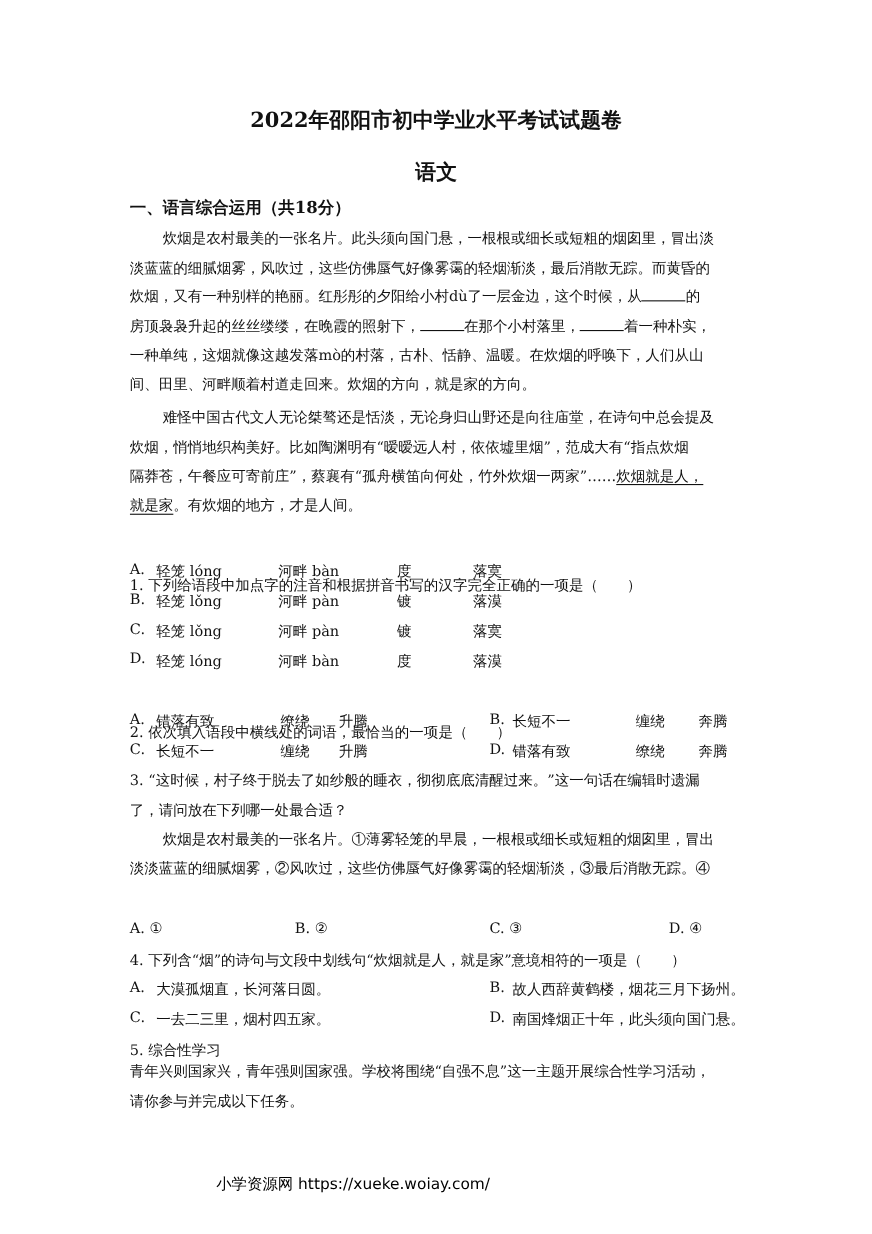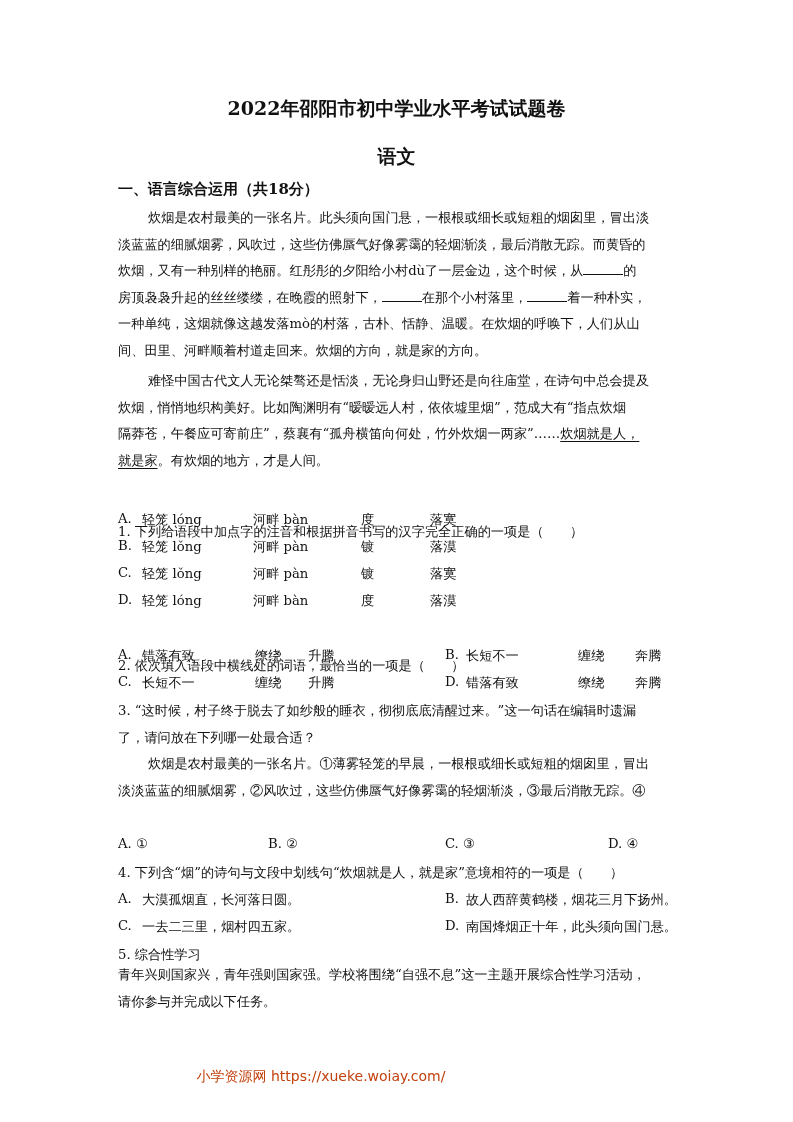--- a/index.html
+++ b/index.html
@@ -10,21 +10,21 @@
   .subtitle { left: 0; width: 793px; text-align: center; font-weight: bold; font-size: 19px; top: 144px; }
   .section { left: 118px; top: 180px; font-weight: bold; font-size: 15px; }
   .para { left: 118px; width: 560px; font-size: 13.2px; line-height: 26.5px; text-align: justify; white-space: normal; }
   .para .ln { display: block; height: 26.5px; white-space: nowrap; overflow: hidden; }
   .indent { padding-left: 30px; }
   .blank { display: inline-block; width: 40px; border-bottom: 1px solid #111; height: 14px; vertical-align: baseline; }
   .ul { text-decoration: underline; text-underline-offset: 3px; }
   .q { left: 118px; font-size: 13.2px; }
   .opt-row { left: 118px; width: 560px; font-size: 13.2px; height: 27px; }
   .opt-row span { position: absolute; top: 0; white-space: nowrap; }
-  .footer { left: 0; width: 642px; text-align: center; top: 1068px; font-family: "DejaVu Sans", "Liberation Sans", sans-serif; font-size: 14px; color: #c2410c; }
+  .footer { left: 0; width: 642px; text-align: center; top: 1068px; font-family: "DejaVu Sans", "Liberation Sans", sans-serif; font-size: 14px; color: #000000; }
 </style>
 </head>
 <body>
 
 <div class="abs title">2022年邵阳市初中学业水平考试试题卷</div>
 <div class="abs subtitle">语文</div>
 <div class="abs section">一、语言综合运用（共18分）</div>
 
 <div class="abs para" style="top:205px;">
   <span class="ln indent">炊烟是农村最美的一张名片。此头须向国门悬，一根根或细长或短粗的烟囱里，冒出淡</span>

